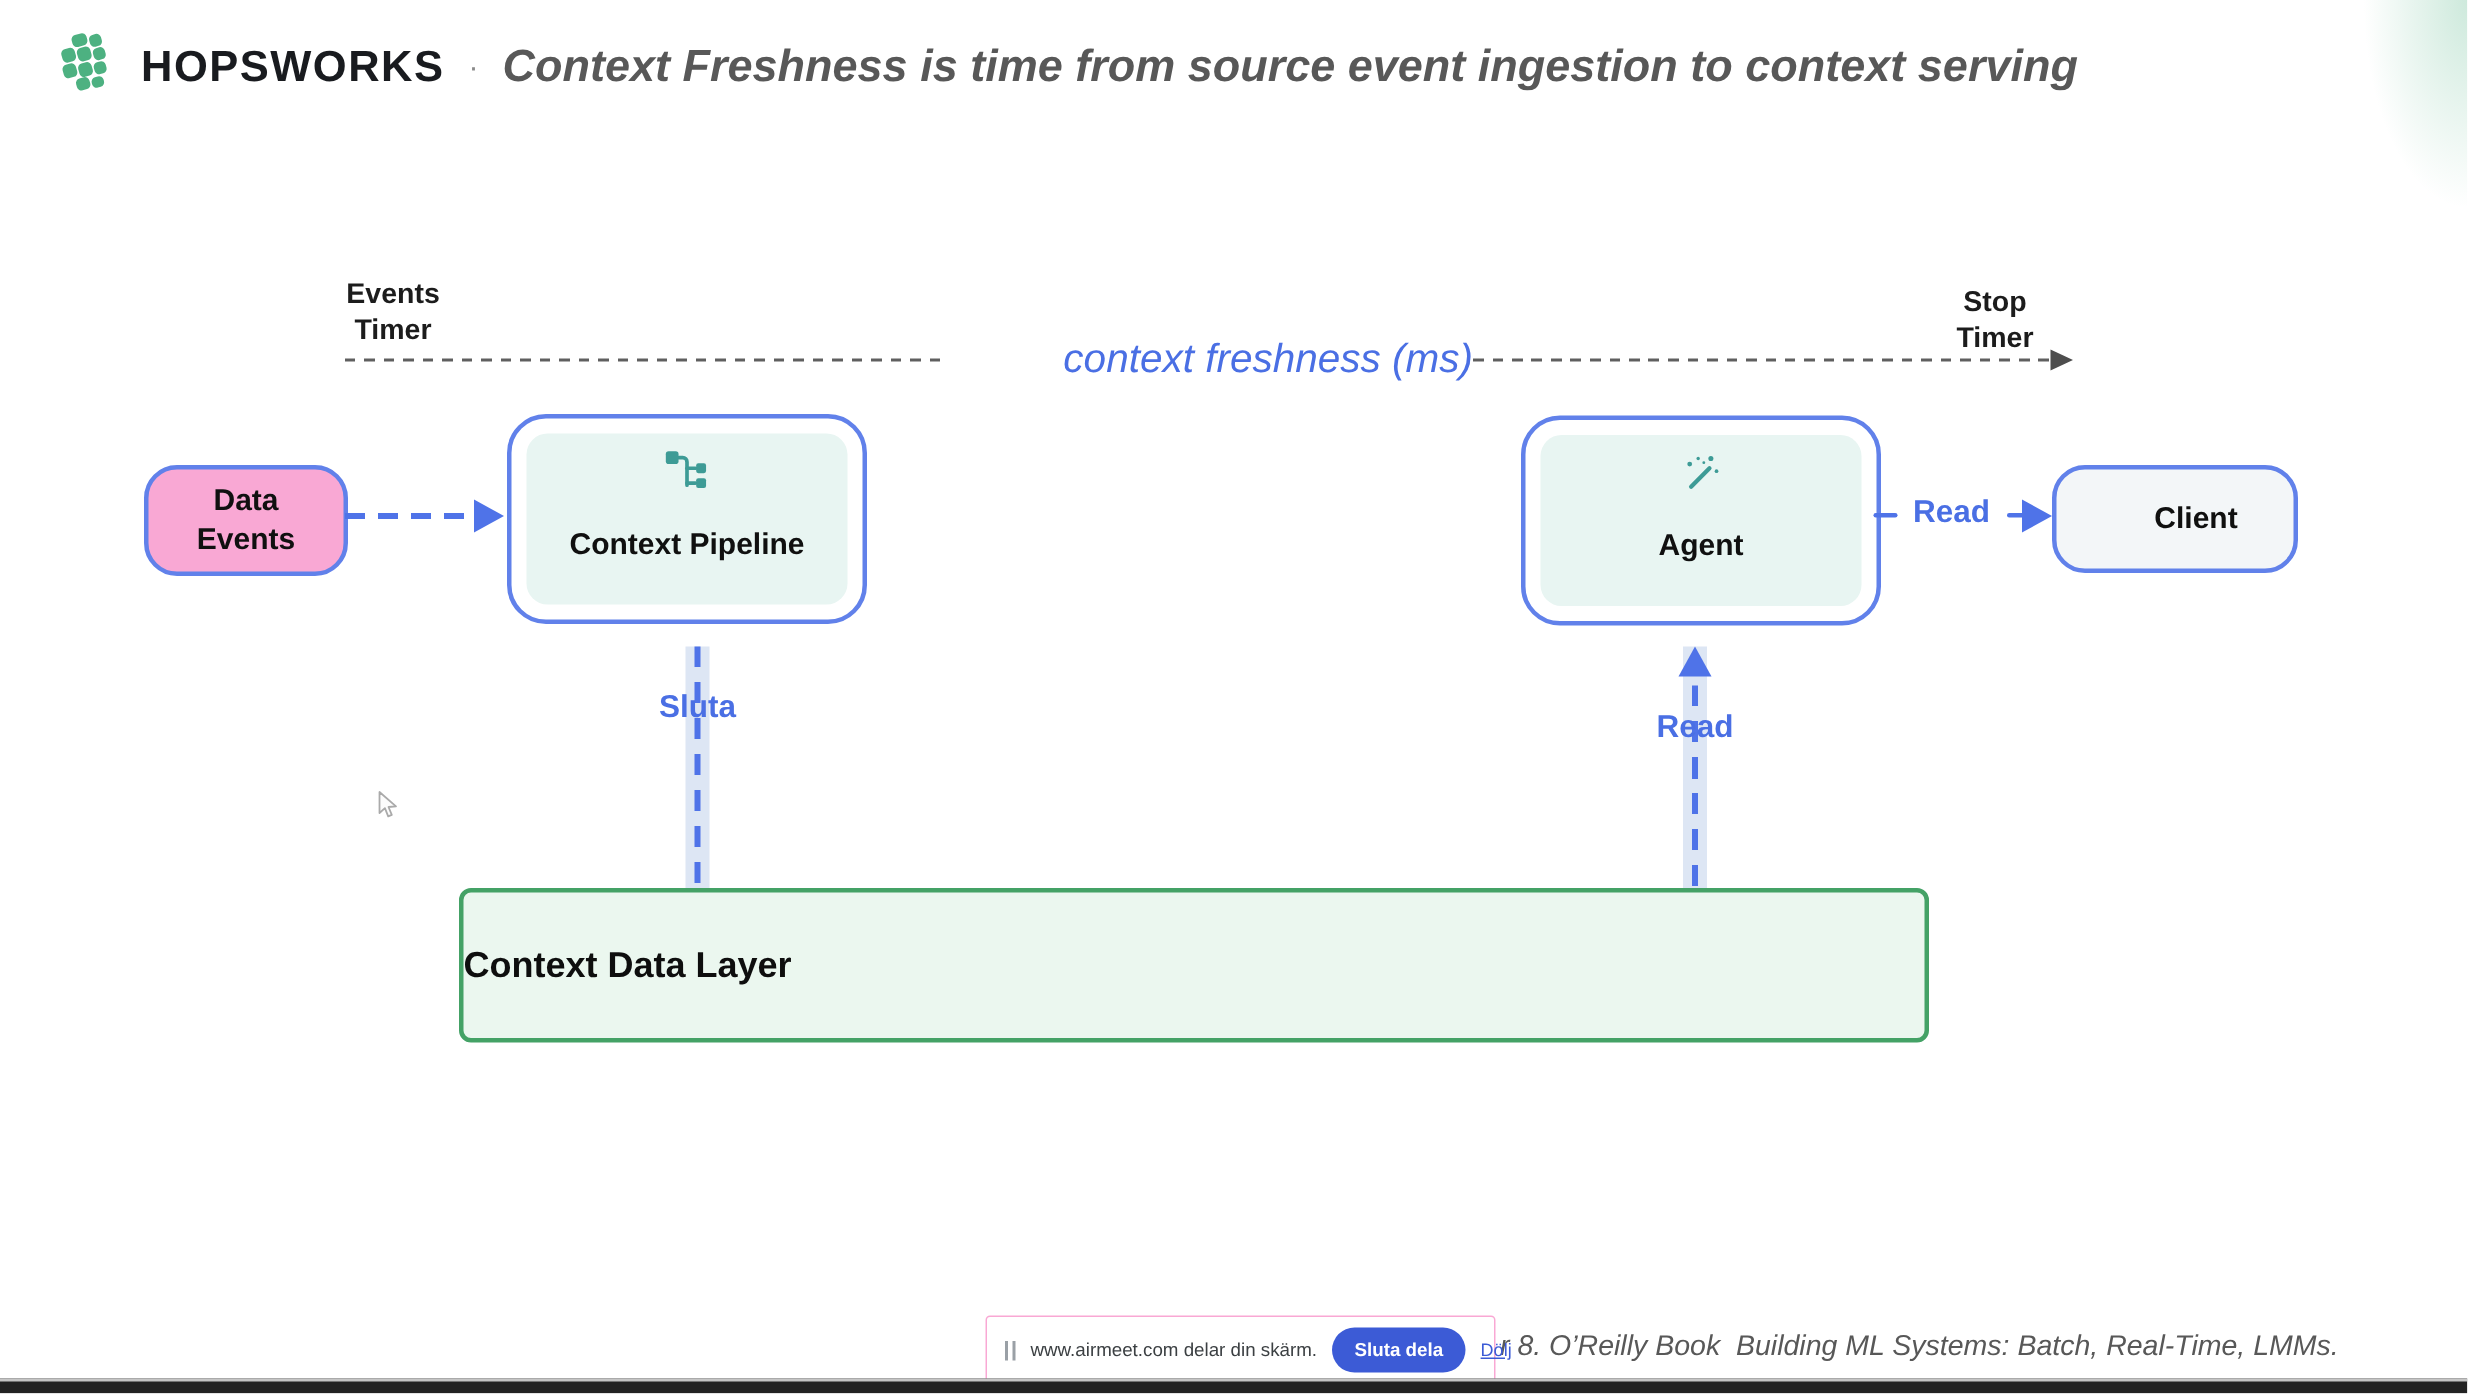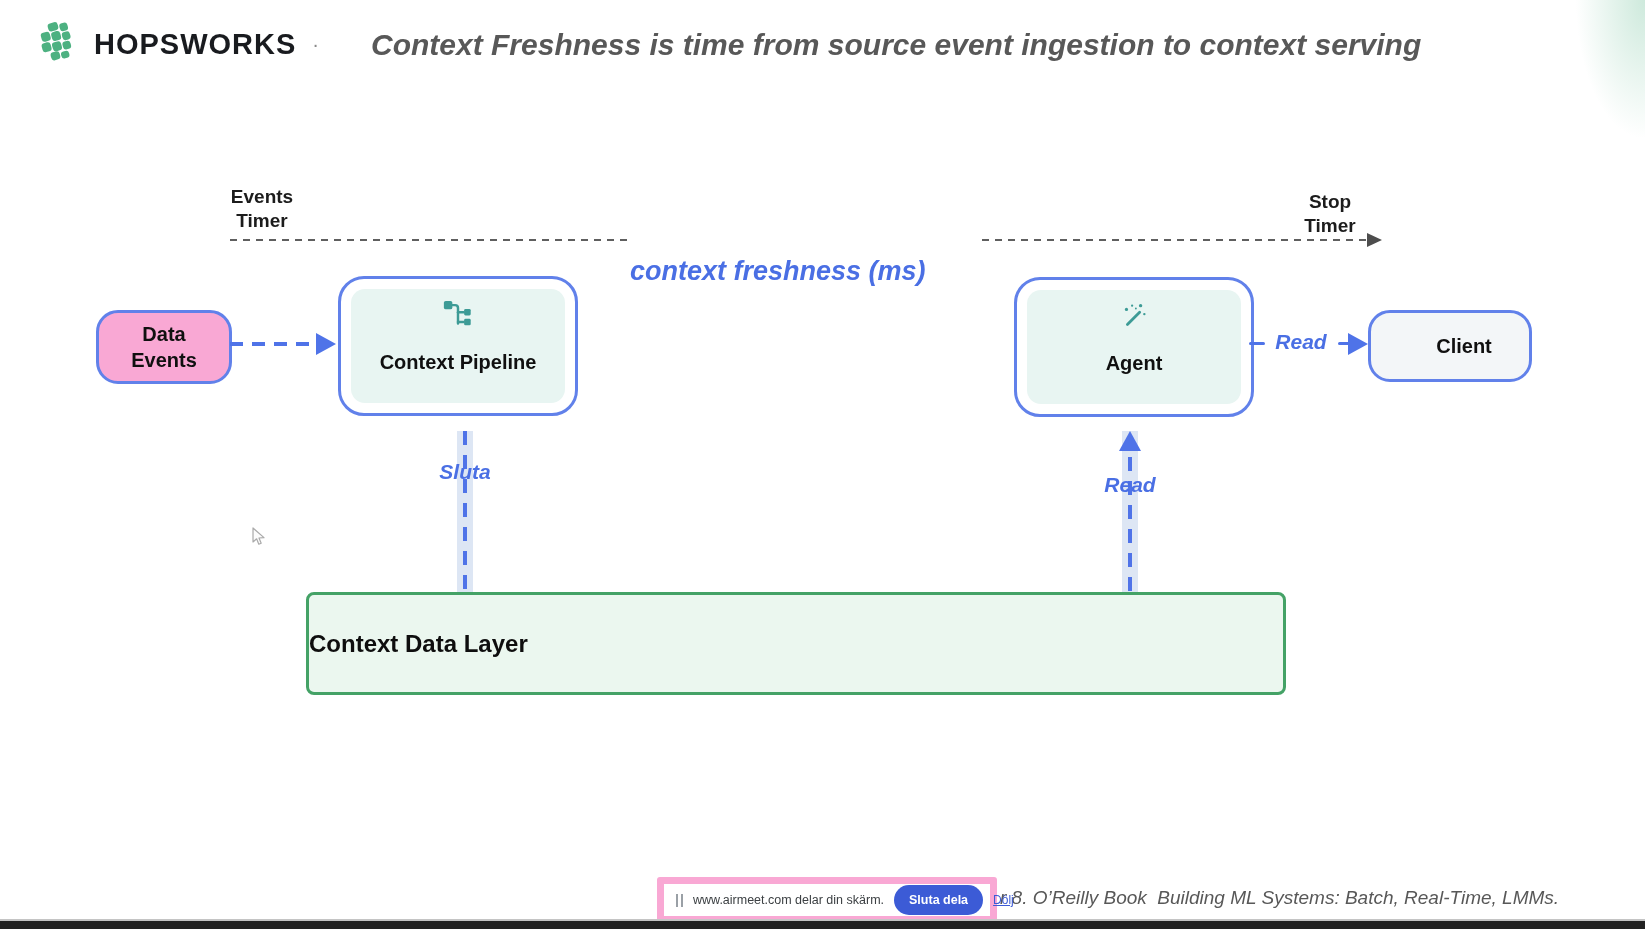--- a/index.html
+++ b/index.html
@@ -4,31 +4,31 @@
 <style>
   html,body{margin:0;padding:0;background:#ffffff;}
   .stage{
     position:relative;width:1645px;height:929px;background:#ffffff;overflow:hidden;
     font-family:"Liberation Sans",sans-serif;color:#111;
   }
   
   .header{position:absolute;left:35px;top:20px;display:flex;align-items:center;gap:14px;}
   .brand{font-size:29px;font-weight:700;letter-spacing:1px;color:#191b1f;}
   .brand-sep{font-size:20px;color:#8a8a8a;margin:0 2px;}
-  .slide-title{font-size:30px;font-weight:700;font-style:italic;color:#585858;white-space:nowrap;margin-left:36px;}
+  .slide-title{font-size:30px;font-weight:700;font-style:italic;color:#585858;white-space:nowrap;}
   .corner-glow{position:absolute;right:0;top:0;width:70px;height:140px;
     background:radial-gradient(ellipse at top right, rgba(77,177,129,.28), rgba(77,177,129,0) 70%);}
   
   .timer-label{position:absolute;font-size:19px;font-weight:700;line-height:1.25;text-align:center;color:#1c1c1c;}
   .dash-h-gray{position:absolute;height:2px;
     background:repeating-linear-gradient(90deg,#5f5f5f 0 7px,transparent 7px 13px);}
   .timer-arrowhead{position:absolute;width:0;height:0;
     border-left:15px solid #4d4d4d;border-top:7px solid transparent;border-bottom:7px solid transparent;}
-  .freshness{position:absolute;left:630px;top:224px;width:352px;text-align:left;
-    font-size:27px;font-weight:700;font-style:italic;color:#4a6fe4;margin-top:32px;}
+  .freshness{position:absolute;left:630px;top:224px;width:352px;text-align:right;
+    font-size:27px;font-weight:400;font-style:italic;color:#4a6fe4;}
   
   .pill-node{position:absolute;border:3px solid #6181ea;border-radius:22px;background:#f9a8d4;
     display:flex;align-items:center;justify-content:center;text-align:center;
     font-size:20px;font-weight:700;line-height:1.3;color:#101010;}
   .big-node{position:absolute;width:234px;height:134px;border:3px solid #6181ea;border-radius:26px;background:#ffffff;}
   .big-node-inner{position:absolute;left:10px;top:10px;right:10px;bottom:10px;border-radius:14px;
     background:#e8f5f2;display:flex;flex-direction:column;align-items:center;}
   .big-node-label{margin-top:16px;font-size:20px;font-weight:700;color:#101010;}
   .node-icon{margin-top:10px;}
   
@@ -37,29 +37,29 @@
   .arrowhead-right{position:absolute;width:0;height:0;
     border-left:20px solid #4f73e8;border-top:11px solid transparent;border-bottom:11px solid transparent;}
   
   .v-band{position:absolute;width:16px;background:#dde6f4;}
   .dash-v-blue{position:absolute;width:4px;
     background:repeating-linear-gradient(180deg,#4f73e8 0 14px,transparent 14px 24px);}
   .arrowhead-down{position:absolute;width:0;height:0;
     border-top:20px solid #4f73e8;border-left:11px solid transparent;border-right:11px solid transparent;}
   .arrowhead-up{position:absolute;width:0;height:0;
     border-bottom:20px solid #4f73e8;border-left:11px solid transparent;border-right:11px solid transparent;}
-  .edge-label{position:absolute;font-size:21px;font-weight:700;font-style:italic;color:#4a6fe4;text-align:center;}
+  .edge-label{position:absolute;font-size:21px;font-weight:700;color:#4a6fe4;text-align:center;}
   .solid-h-blue{position:absolute;height:3px;background:#4f73e8;border-radius:2px;}
   
   .layer{position:absolute;left:306px;top:592px;width:974px;height:97px;border:3px solid #44a266;
     border-radius:8px;background:#ebf7ef;display:flex;align-items:center;justify-content:flex-start;}
   .layer-label{font-size:24px;font-weight:700;color:#0e0e0e;}
   
   .share-bar{position:absolute;left:657px;top:877px;width:340px;height:46px;background:#ffffff;
-    border:7px solid #f9a8d4;border-radius:3px;display:flex;align-items:center;padding:0 12px;box-sizing:border-box;gap:10px;}
+    border:1px solid #f9a8d4;border-radius:3px;display:flex;align-items:center;padding:0 12px;box-sizing:border-box;gap:10px;}
   .drag-handle{display:flex;gap:3px;cursor:grab;}
   .drag-handle span{display:block;width:2px;height:13px;background:#9aa0a6;}
   .share-msg{font-size:12.5px;color:#3c4043;white-space:nowrap;}
   .share-btn{background:#3c5bd6;color:#fff;font-size:12.5px;font-weight:700;border:none;
     border-radius:20px;padding:8px 15px;white-space:nowrap;cursor:pointer;font-family:"Liberation Sans",sans-serif;}
   .hide-link{font-size:12px;color:#3c5bd6;text-decoration:underline;white-space:nowrap;cursor:pointer;}
   
   .footer-text{position:absolute;left:1000px;top:887px;font-size:19px;color:#585858;white-space:pre;font-style:italic;}
   .bottom-strip{position:absolute;left:0;bottom:0;width:100%;height:8px;background:#222;border-top:2px solid #c4c4c4;}
   .cursor{position:absolute;left:252px;top:527px;opacity:.75;}

